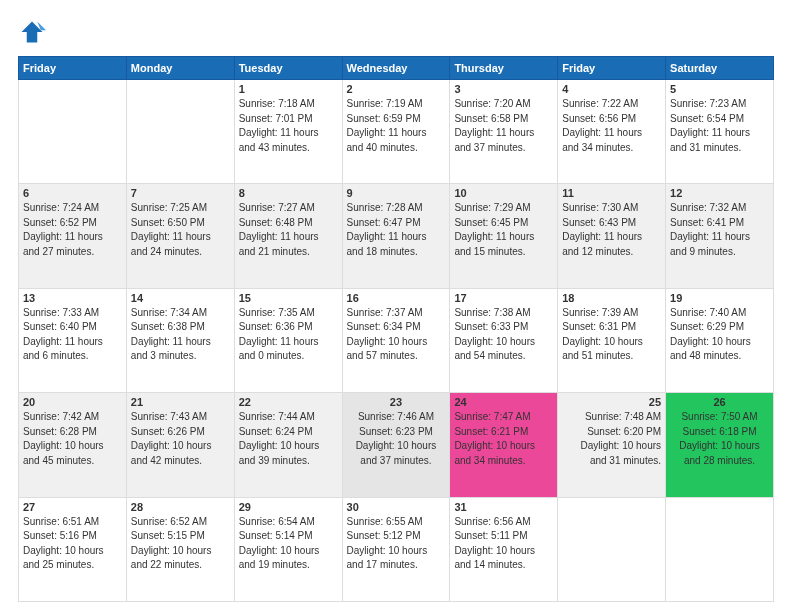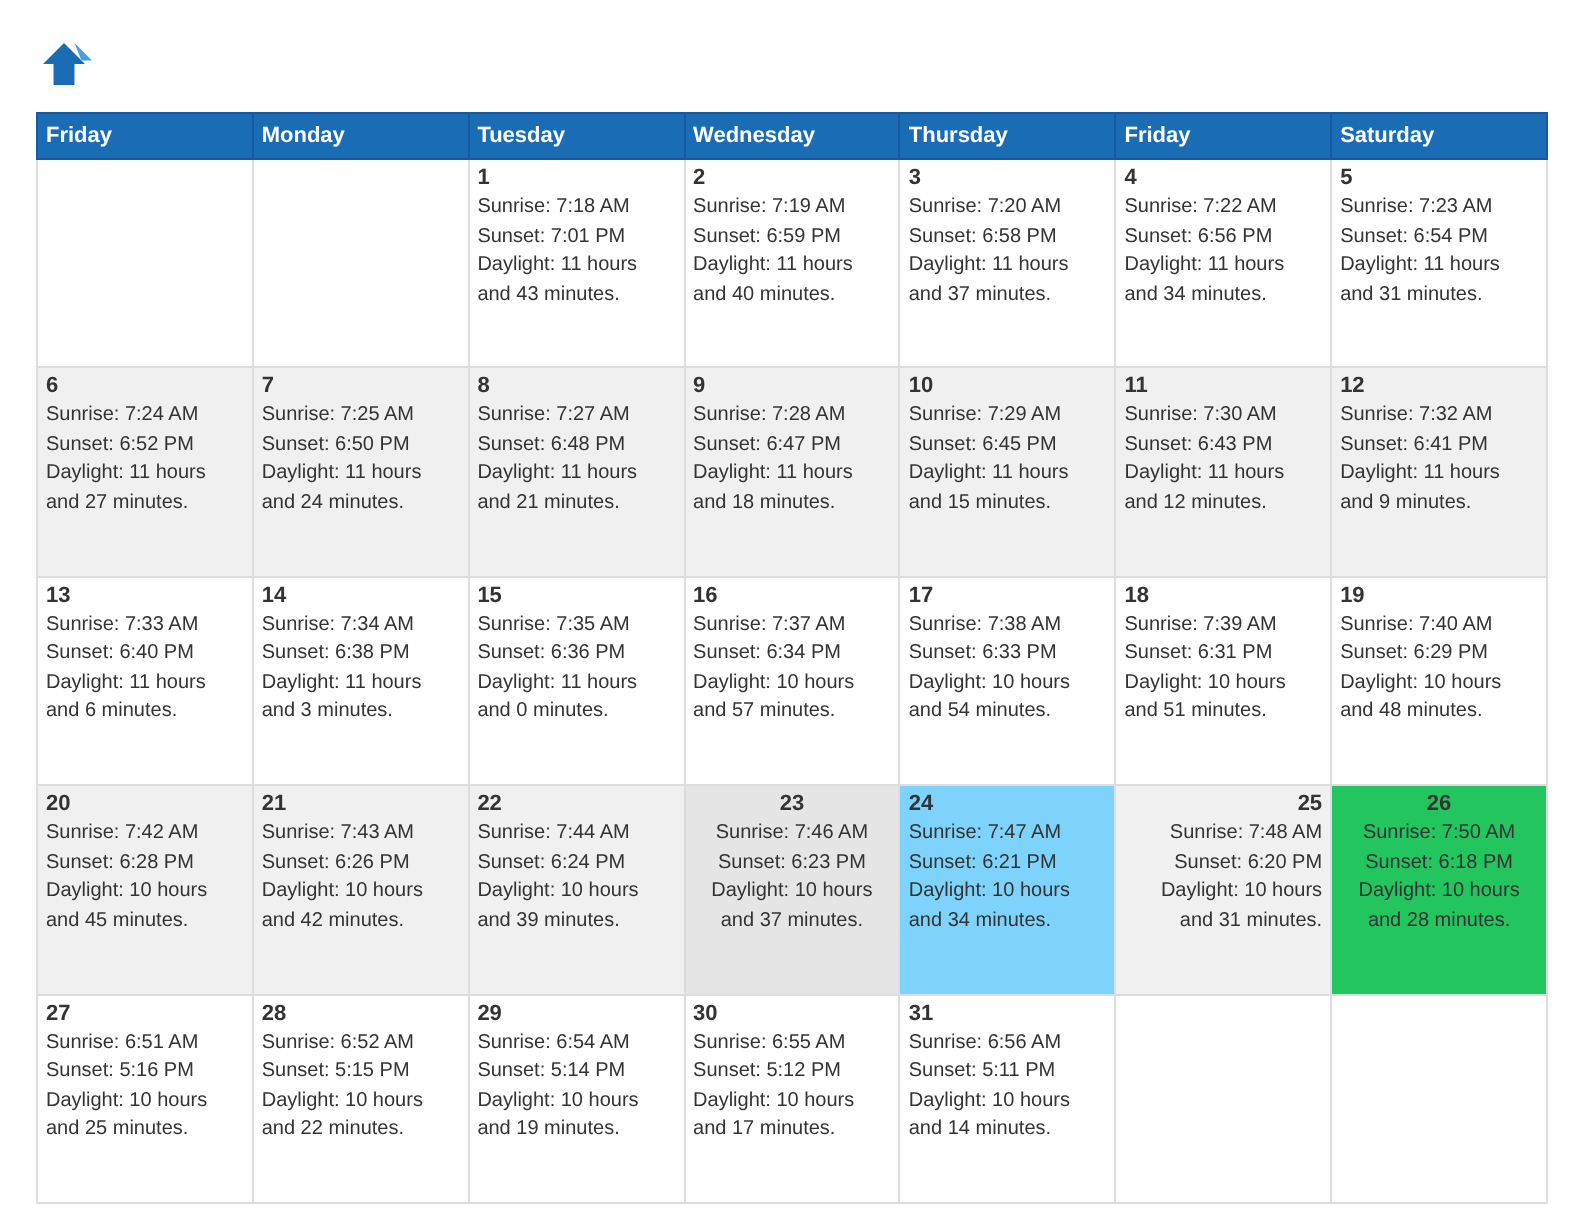--- a/index.html
+++ b/index.html
@@ -230,21 +230,21 @@
             <div class="day-info">Sunrise: 7:43 AM<br>Sunset: 6:26 PM<br>Daylight: 10 hours and 42 minutes.</div>
           </td>
           <td style="background: rgb(240, 240, 240);">
             <span class="day-num">22</span>
             <div class="day-info">Sunrise: 7:44 AM<br>Sunset: 6:24 PM<br>Daylight: 10 hours and 39 minutes.</div>
           </td>
           <td style="background: #e5e5e5; text-align: center;">
             <span class="day-num">23</span>
             <div class="day-info">Sunrise: 7:46 AM<br>Sunset: 6:23 PM<br>Daylight: 10 hours and 37 minutes.</div>
           </td>
-          <td style="background: #7dd3fc;">
+          <td style="background: #ec4899;">
             <span class="day-num">24</span>
             <div class="day-info">Sunrise: 7:47 AM<br>Sunset: 6:21 PM<br>Daylight: 10 hours and 34 minutes.</div>
           </td>
           <td style="background: rgb(240, 240, 240); text-align: right;">
             <span class="day-num">25</span>
             <div class="day-info">Sunrise: 7:48 AM<br>Sunset: 6:20 PM<br>Daylight: 10 hours and 31 minutes.</div>
           </td>
           <td style="background: #22c55e; text-align: center;">
             <span class="day-num">26</span>
             <div class="day-info">Sunrise: 7:50 AM<br>Sunset: 6:18 PM<br>Daylight: 10 hours and 28 minutes.</div>

